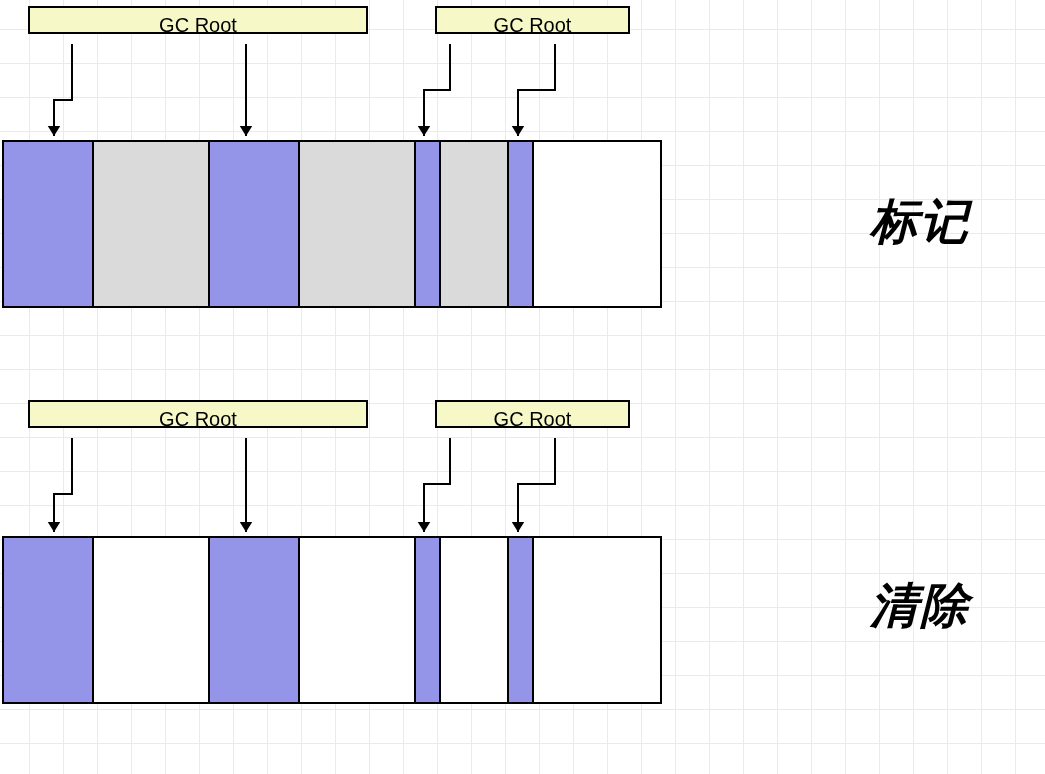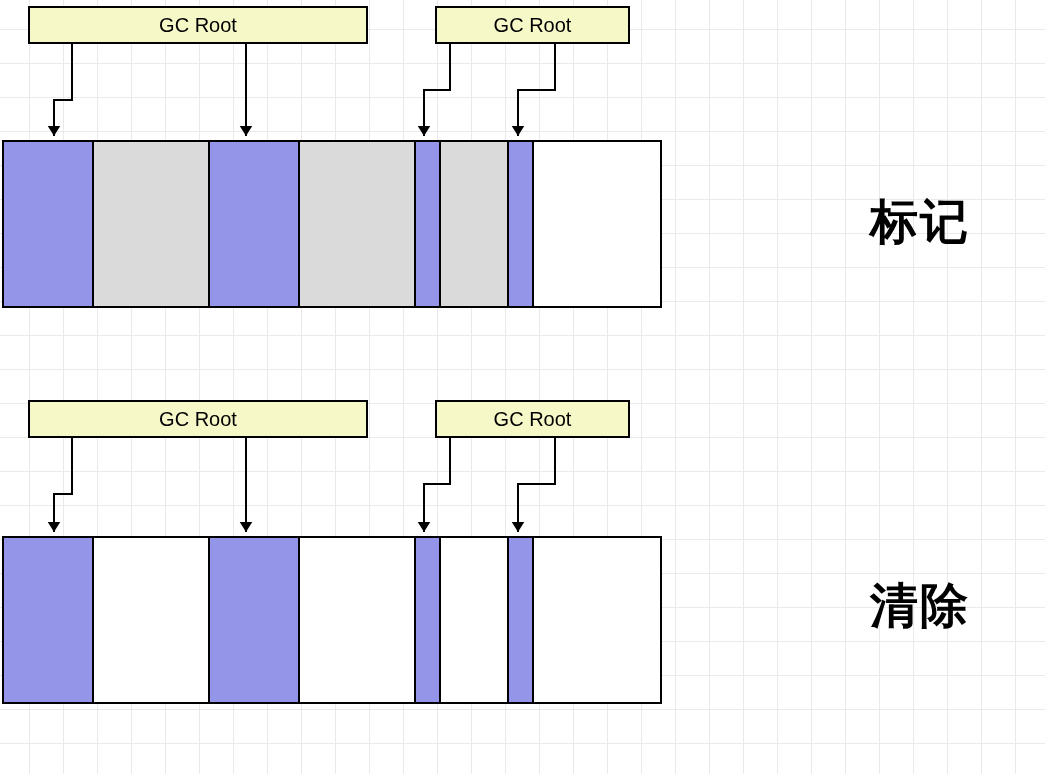--- a/index.html
+++ b/index.html
@@ -17,41 +17,42 @@
     background-size: 34px 34px;
     background-position: -5px -5px;
   }
   .gc-root-box {
     position: absolute;
     background: #f7f8c8;
     border: 2px solid #000;
     text-align: center;
     font-size: 20px;
     line-height: 34px;
-    height: 38px;
+    height: 28px;
   }
   .heap {
     position: absolute;
     border: 2px solid #000;
     background: #fff;
     height: 168px;
     display: flex;
   }
   .seg {
     height: 100%;
     border-right: 2px solid #000;
   }
   .seg:last-child { border-right: none; }
   .seg.purple { background: #9494e8; }
   .seg.grey   { background: #dadada; }
   .seg.white  { background: #ffffff; }
   .phase-label {
     position: absolute;
     font-size: 48px;
     font-weight: 900;
+    font-style: italic;
     color: #000;
     letter-spacing: 2px;
   }
   svg.arrows {
     position: absolute;
     left: 0; top: 0;
     pointer-events: none;
   }
 </style>
 </head>

